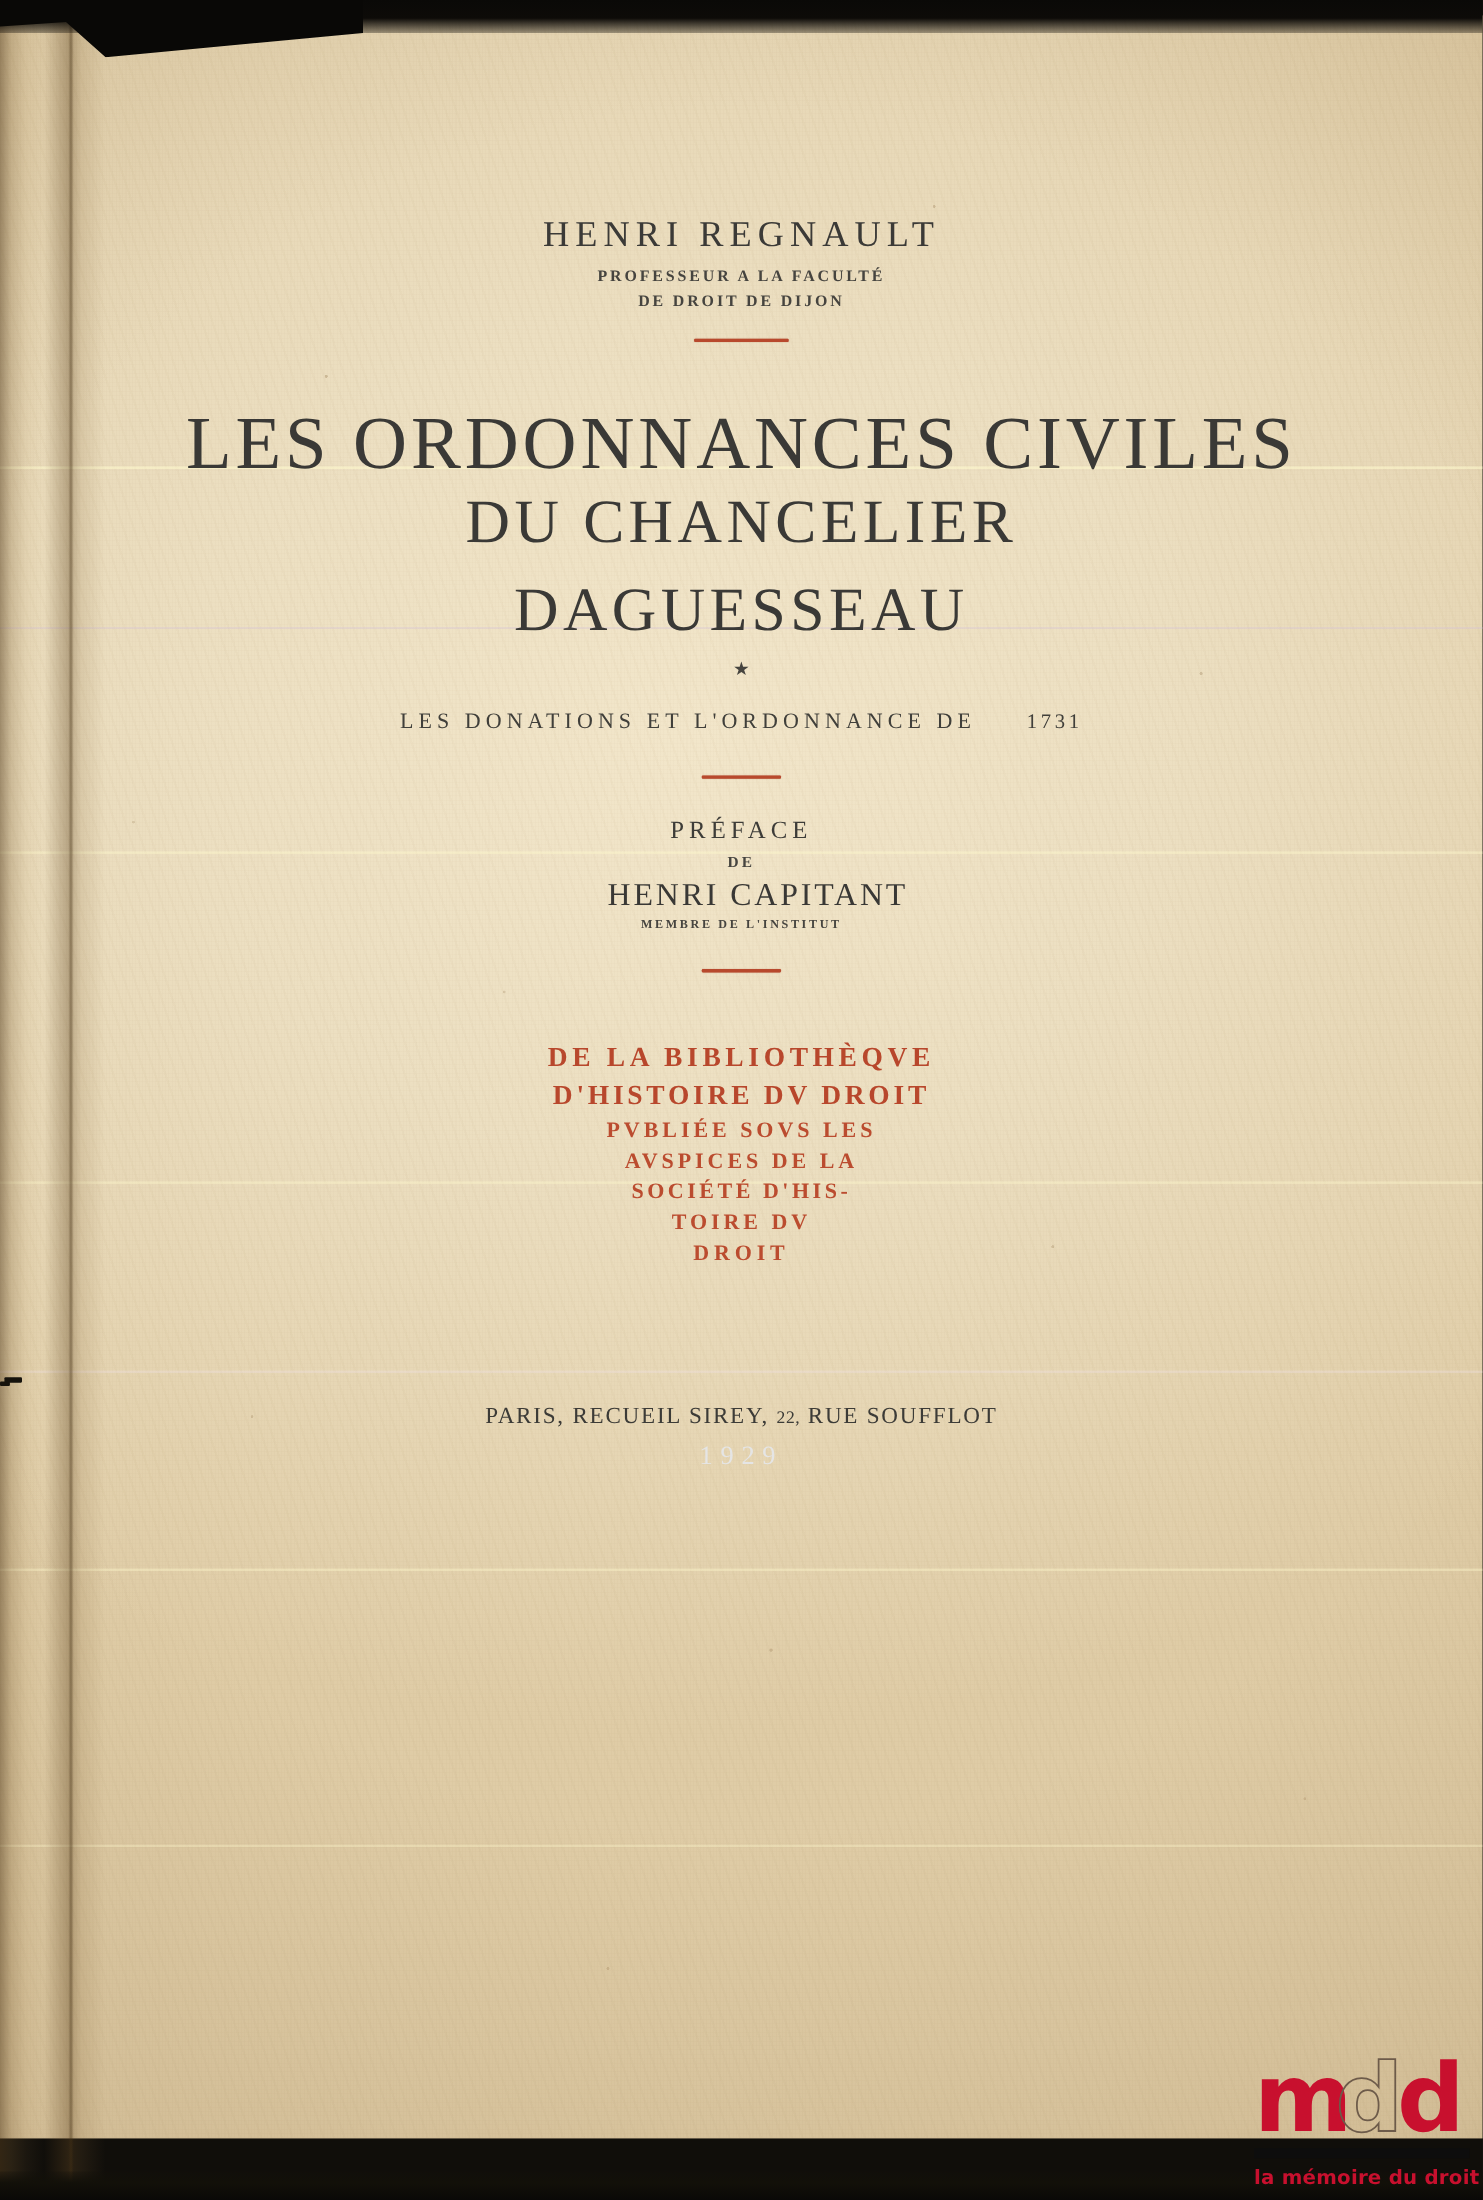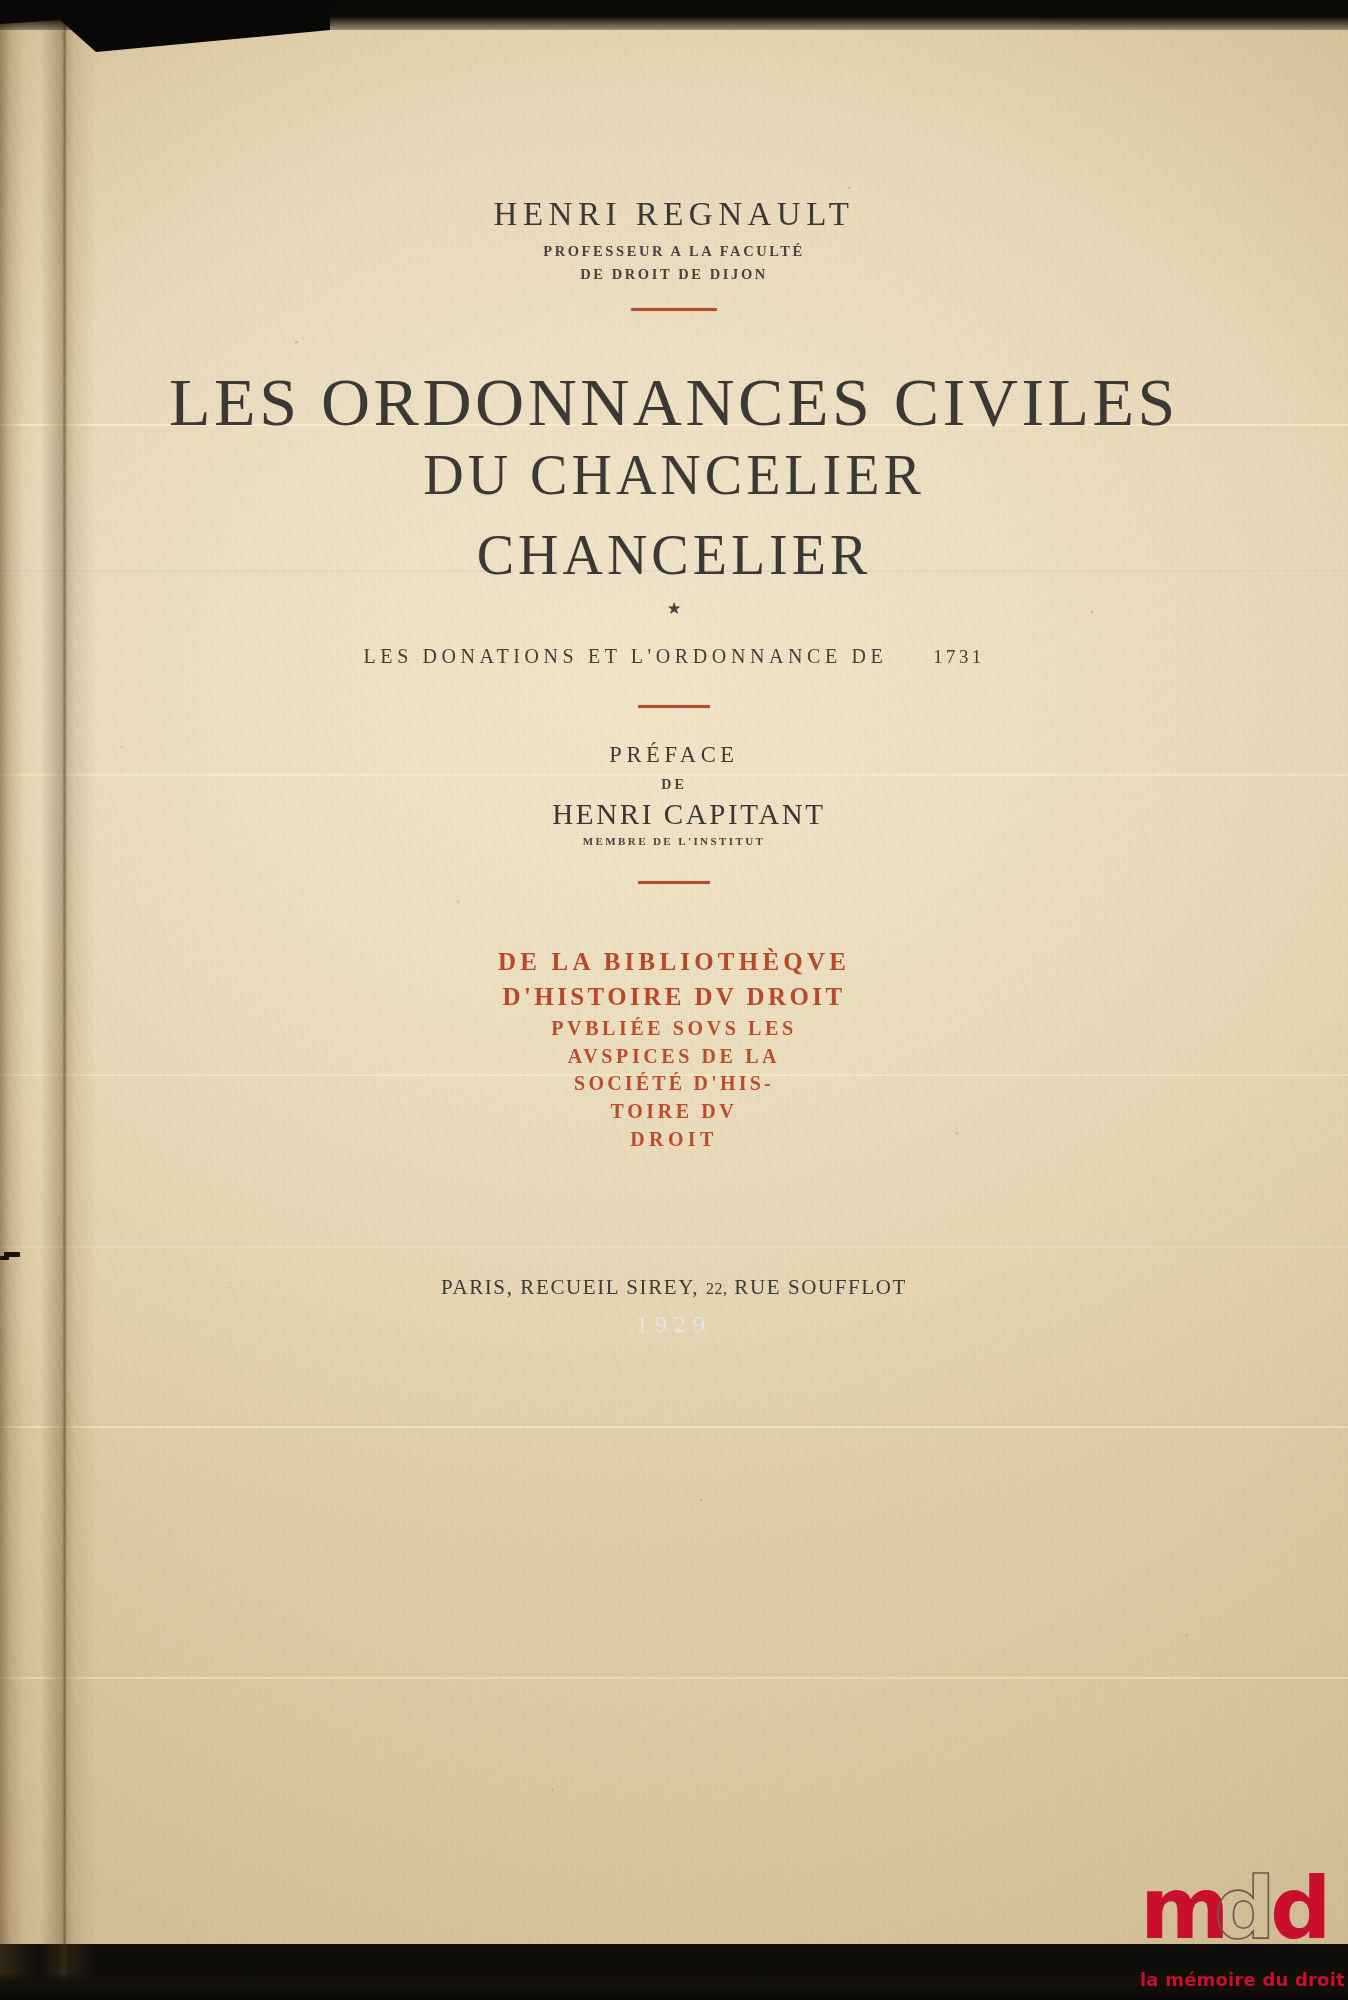--- a/index.html
+++ b/index.html
@@ -208,21 +208,21 @@
   <div class="content">
 
     <div class="blk author-name" style="top:196px;">HENRI REGNAULT</div>
     <div class="blk author-role" style="top:243px;">PROFESSEUR A LA FACULTÉ</div>
     <div class="blk author-role" style="top:266px;">DE DROIT DE DIJON</div>
 
     <div class="rule-red" style="top:308px;width:86px;"></div>
 
     <div class="blk title-line t1" style="top:363px;">LES ORDONNANCES CIVILES</div>
     <div class="blk title-line t2" style="top:443px;">DU  CHANCELIER</div>
-    <div class="blk title-line t3" style="top:523px;">CHANCELIER</div>
+    <div class="blk title-line t3" style="top:523px;">DAGUESSEAU</div>
 
     <div class="blk star" style="top:600px;">★</div>
 
     <div class="blk subtitle" style="top:645px;">
       <span>LES DONATIONS ET L'ORDONNANCE DE</span><span class="osf">1731</span>
     </div>
 
     <div class="rule-red" style="top:705px;width:72px;"></div>
 
     <div class="blk pref-word" style="top:742px;">PRÉFACE</div>

